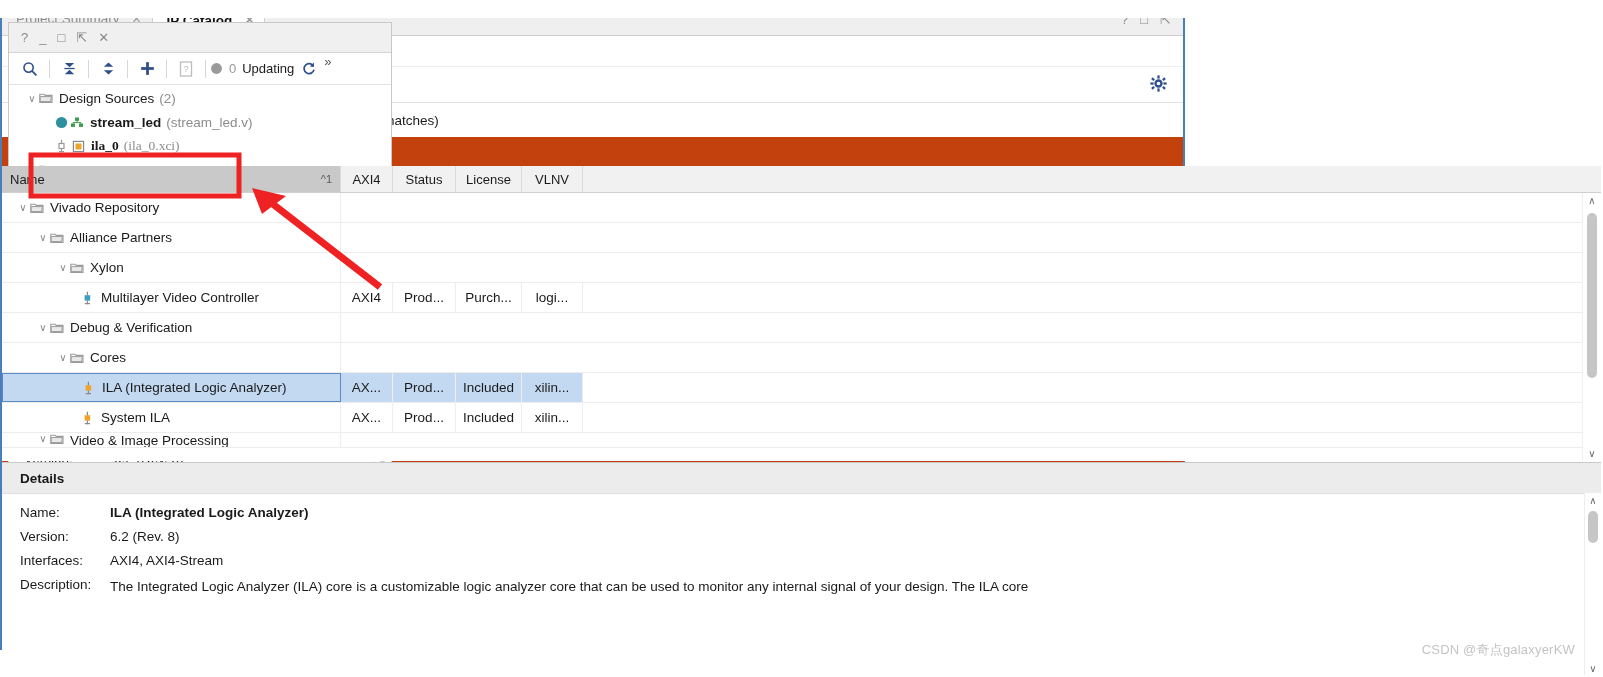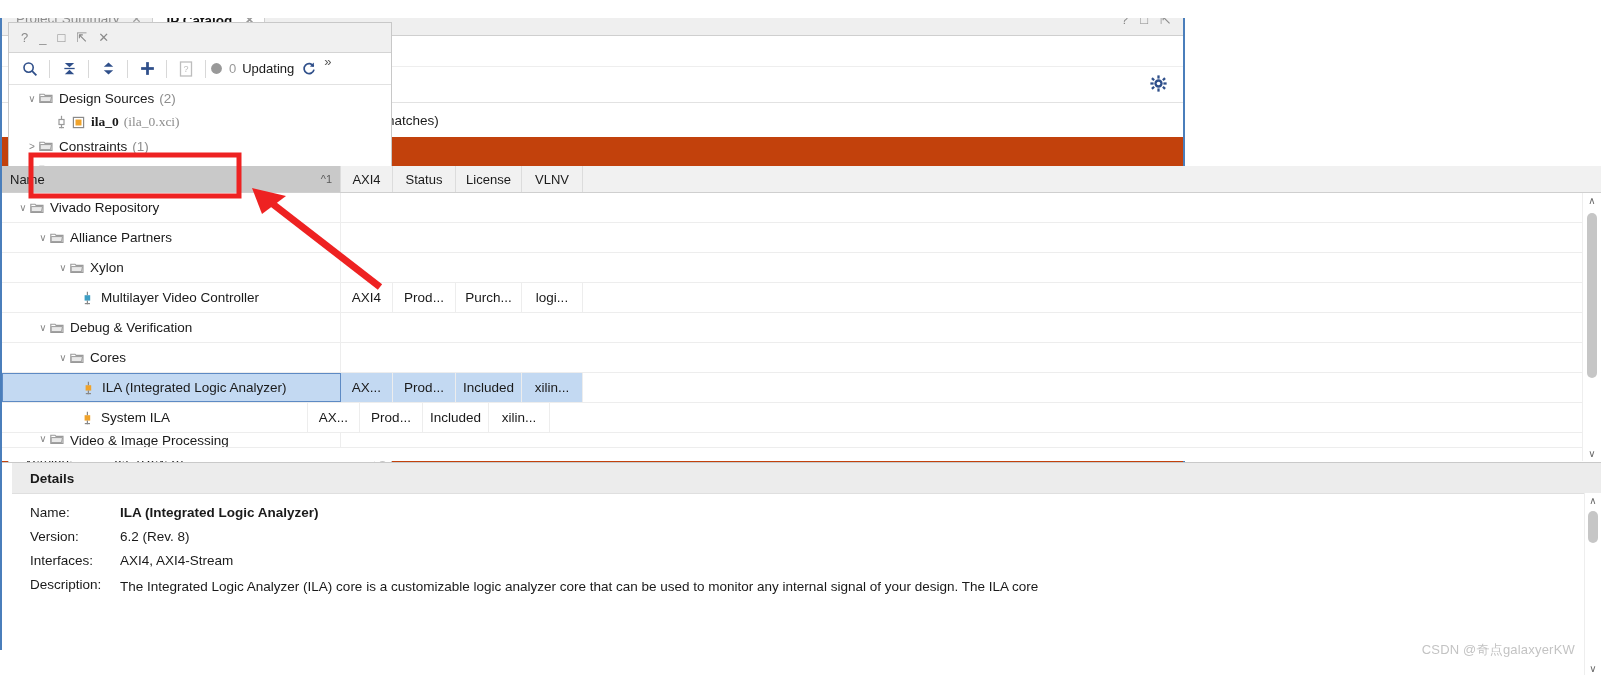--- a/index.html
+++ b/index.html
@@ -112,21 +112,21 @@
   .crow.sel .cc.namecell{border:1px solid #5d8ac4;box-sizing:border-box;}
   .cc{display:flex;align-items:center;padding:0 8px;box-sizing:border-box;border-right:1px solid #ededed;overflow:hidden;white-space:nowrap;}
   .cc.namecell{border-right:1px solid #ededed;}
   .cc.blank{border-right:none;}
 
   .cat-vscroll{position:absolute;right:0;top:27px;bottom:0;width:18px;background:#fff;border-left:1px solid #eee;}
   .cat-vscroll .arw{height:15px;display:flex;align-items:center;justify-content:center;color:#6a6a6a;font-size:10px;}
   .cat-vscroll .thumb{position:absolute;left:4px;width:10px;background:#c6c6c6;border-radius:5px;}
 
   
-  .details{position:absolute;left:2px;right:2px;top:462px;bottom:2px;background:#fff;border-top:1px solid #c9c9c9;padding-left:10px;}
+  .details{position:absolute;left:2px;right:2px;top:462px;bottom:2px;background:#fff;border-top:1px solid #c9c9c9;}
   .det-title{height:30px;background:#ececec;display:flex;align-items:center;padding-left:18px;font-weight:bold;font-size:13.5px;border-bottom:1px solid #dfdfdf;}
   .det-body{padding:11px 0 0 18px;}
   .det-row{display:flex;font-size:13.5px;margin-bottom:9px;}
   .det-lab{width:90px;flex:none;}
   .det-val{flex:1;}
   .det-val.b{font-weight:bold;}
   .det-desc div{line-height:20px;}
   .det-vscroll{position:absolute;right:0;top:30px;bottom:0;width:16px;background:#fff;border-left:1px solid #eee;}
   .det-vscroll .arw{height:14px;display:flex;align-items:center;justify-content:center;color:#6a6a6a;font-size:10px;}
   .det-vscroll .thumb{position:absolute;left:3px;width:10px;background:#c6c6c6;border-radius:5px;}
@@ -215,20 +215,36 @@
       <div class="trow" style="padding-left:16px;">
         <span class="tw">∨</span>
         <svg class="folder" width="14" height="12" viewBox="0 0 14 12">
             <path d="M0.8 2.2 h4.2 l1.1 1.2 h6.9 v7 h-12.2 z" fill="none" stroke="#9a9a9a" stroke-width="1.1"></path>
             <path d="M1.2 4.6 h11.3 l-1 5 h-10.3 z" fill="#e9e9e9" stroke="#9a9a9a" stroke-width="1"></path>
           </svg>
         <span>Design Sources</span>
         <span class="muted" style="margin-left:5px;">(2)</span>
       </div>
 
+      <div class="trow" style="padding-left:46px;">
+        <svg width="13" height="13" viewBox="0 0 13 13" style="margin-right:2px;">
+            <circle cx="6.5" cy="6.5" r="5.6" fill="#2e8f9e"></circle>
+          </svg>
+        <svg width="14" height="13" viewBox="0 0 14 13" style="margin-right:6px;">
+            <rect x="5" y="1.5" width="4" height="3.4" fill="#3d9a49"></rect>
+            <rect x="1" y="7.5" width="4" height="3.4" fill="#3d9a49"></rect>
+            <rect x="9" y="7.5" width="4" height="3.4" fill="#3d9a49"></rect>
+            <line x1="7" y1="5" x2="7" y2="6.6" stroke="#3d9a49" stroke-width="1"></line>
+            <line x1="3" y1="6.6" x2="11" y2="6.6" stroke="#3d9a49" stroke-width="1"></line>
+            <line x1="3" y1="6.6" x2="3" y2="7.6" stroke="#3d9a49" stroke-width="1"></line>
+            <line x1="11" y1="6.6" x2="11" y2="7.6" stroke="#3d9a49" stroke-width="1"></line>
+          </svg>
+        <span class="bold">stream_led</span>
+        <span class="muted" style="margin-left:5px;">(stream_led.v)</span>
+      </div>
 
       <div class="trow" style="padding-left:46px;font-family:Liberation Serif, serif;">
         <svg width="13" height="14" viewBox="0 0 13 14" style="margin-right:4px;">
             <rect x="4" y="4.5" width="5" height="5" fill="none" stroke="#9a9a9a" stroke-width="1.2"></rect>
             <line x1="6.5" y1="0.8" x2="6.5" y2="4.5" stroke="#9a9a9a" stroke-width="1.2"></line>
             <line x1="6.5" y1="9.5" x2="6.5" y2="13.2" stroke="#9a9a9a" stroke-width="1.2"></line>
             <line x1="4" y1="12.6" x2="9" y2="12.6" stroke="#9a9a9a" stroke-width="1.2"></line>
           </svg>
         <svg width="13" height="13" viewBox="0 0 13 13" style="margin-right:6px;">
             <rect x="1.4" y="1.4" width="10.2" height="10.2" fill="none" stroke="#8a8a8a" stroke-width="1.2"></rect>
@@ -647,21 +663,21 @@
             <span>ILA (Integrated Logic Analyzer)</span>
           </div>
           <div class="cc" style="width:52px;justify-content:center;">AX...</div>
           <div class="cc" style="width:63px;justify-content:center;">Prod...</div>
           <div class="cc" style="width:66px;justify-content:center;">Included</div>
           <div class="cc" style="width:61px;justify-content:center;">xilin...</div>
           <div class="cc blank" style="flex:1;background:#fff;"></div>
         </div>
 
         <div class="crow">
-          <div class="cc namecell" style="width:306px;padding-left:79px;">
+          <div class="cc namecell" style="width:339px;padding-left:79px;">
             <svg width="13" height="14" viewBox="0 0 13 14" style="margin-right:7px;flex:none;">
                 <rect x="3.6" y="4.2" width="5.6" height="5.4" fill="#f0a32b"></rect>
                 <line x1="6.4" y1="0.8" x2="6.4" y2="4.2" stroke="#888" stroke-width="1.2"></line>
                 <line x1="6.4" y1="9.6" x2="6.4" y2="13.2" stroke="#888" stroke-width="1.2"></line>
                 <line x1="3.8" y1="12.6" x2="9" y2="12.6" stroke="#888" stroke-width="1.2"></line>
               </svg>
             <span>System ILA</span>
           </div>
           <div class="cc" style="width:52px;justify-content:center;">AX...</div>
           <div class="cc" style="width:63px;justify-content:center;">Prod...</div>

